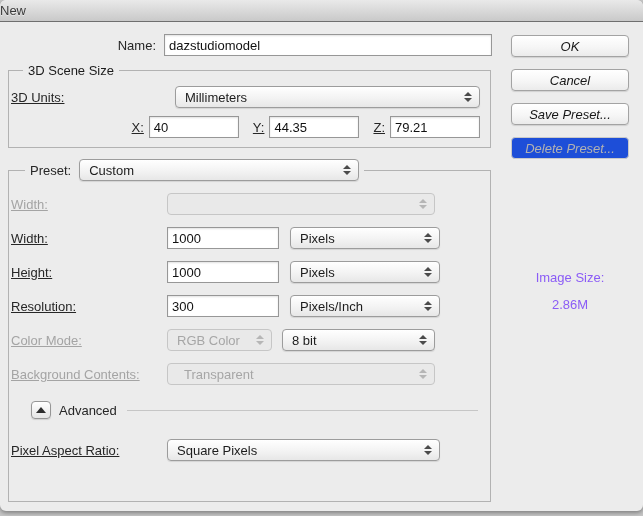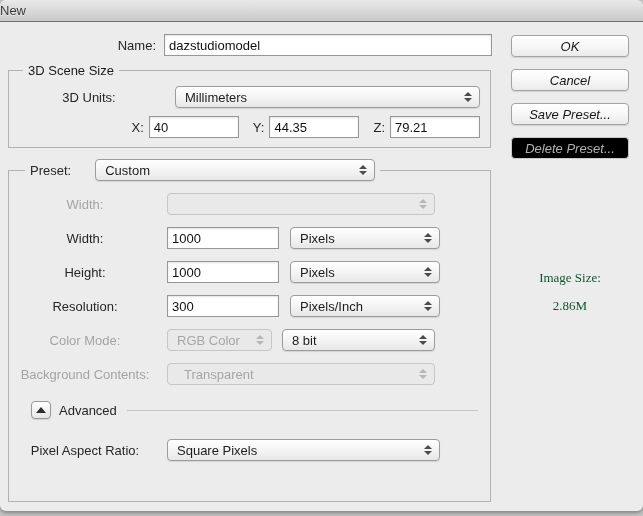--- a/index.html
+++ b/index.html
@@ -56,48 +56,48 @@
 
   
   .btn {
     width:118px; height:22px; border:1px solid #a3a3a3; border-radius:4px;
     background:linear-gradient(180deg,#ffffff 0%,#f6f6f6 55%,#ebebeb 100%);
     box-shadow:0 1px 1px rgba(0,0,0,.12);
     font-family:inherit; font-size:13px; color:#171717;
     display:flex; align-items:center; justify-content:center; cursor:default;font-style:italic;
   }
   .btn.disabled { color:#b2b2b2; border-color:#c9c9c9;
-    background:#000000; box-shadow:none; }
+    background:#1d4ed8; box-shadow:none; }
 
   
   .name-row {
     position:absolute; top:34px; left:0; width:492px; height:22px;
     display:flex; align-items:center; justify-content:flex-end;
   }
   .name-row .lbl { margin-right:8px; }
   .name-row input { width:328px; }
 
   
   .btn-col { position:absolute; left:511px; top:35px; display:flex; flex-direction:column; gap:12px; }
-  .image-size { position:absolute; left:500px; top:270px; width:140px; text-align:center; color:#14532d;font-family:Liberation Serif, serif; }
+  .image-size { position:absolute; left:500px; top:270px; width:140px; text-align:center; color:#8b5cf6; }
   .image-size .is-val { margin-top:12px; }
 
   
   fieldset {
     position:absolute; border:1px solid #b2b2b2; background:transparent;
     padding:0 2px;
   }
   legend { padding:0 5px; margin-left:12px; color:#1c1c1c; }
   .scene-fieldset { left:8px; top:63px; width:483px; height:85px; }
   .preset-fieldset { left:8px; top:159px; width:483px; height:343px; }
-  .preset-fieldset legend { display:flex; align-items:center; gap:24px; margin-left:14px; }
+  .preset-fieldset legend { display:flex; align-items:center; gap:8px; margin-left:14px; }
   .preset-fieldset legend .dropdown { width:280px; }
 
   .row { display:flex; align-items:center; margin-bottom:12px; }
-  .row .lbl, .row .lbl-disabled { width:148px; text-align:center; margin-right:8px; flex:none; }
+  .row .lbl, .row .lbl-disabled { width:148px; text-align:left; margin-right:8px; flex:none;text-decoration:underline; }
 
   .scene-fieldset .row { margin:8px 0 0 0; }
   .scene-fieldset .row .lbl { width:156px; }
   .dd-units { width:305px; }
   .xyz-row { justify-content:flex-end; padding-right:8px; margin-top:10px; }
   .xyz-row .axis-lbl { margin:0 5px 0 14px; }
   .xyz-row input { width:90px; }
 
   .preset-body { padding-top:12px; }
   .dd-size { width:268px; }

